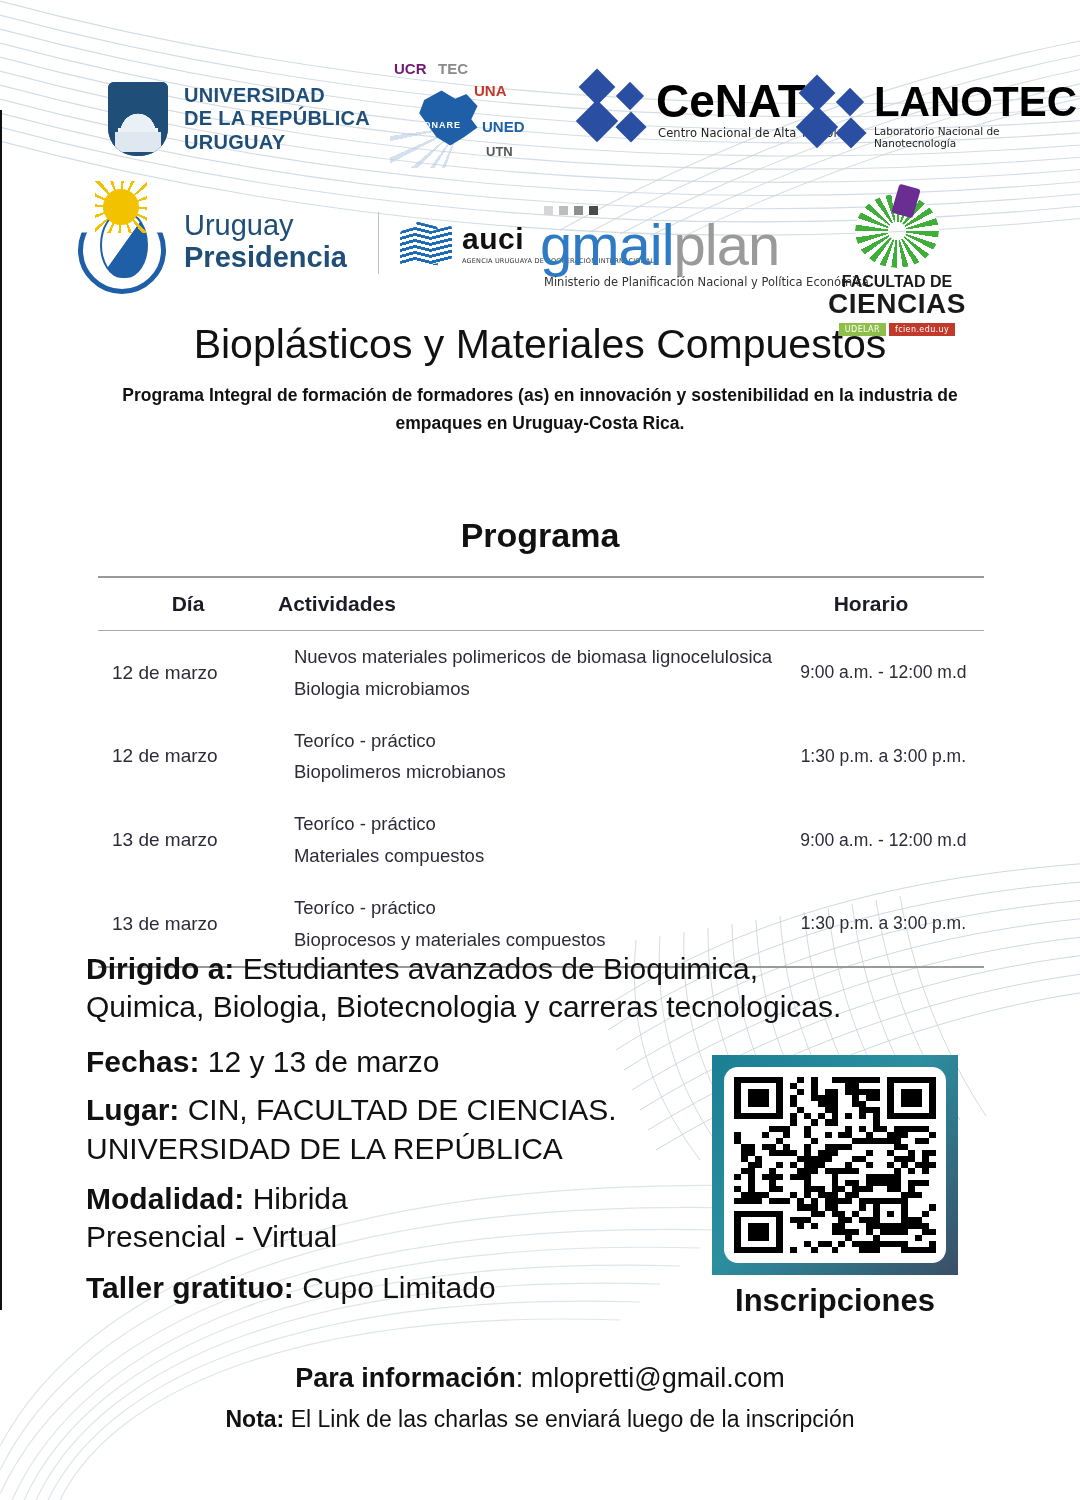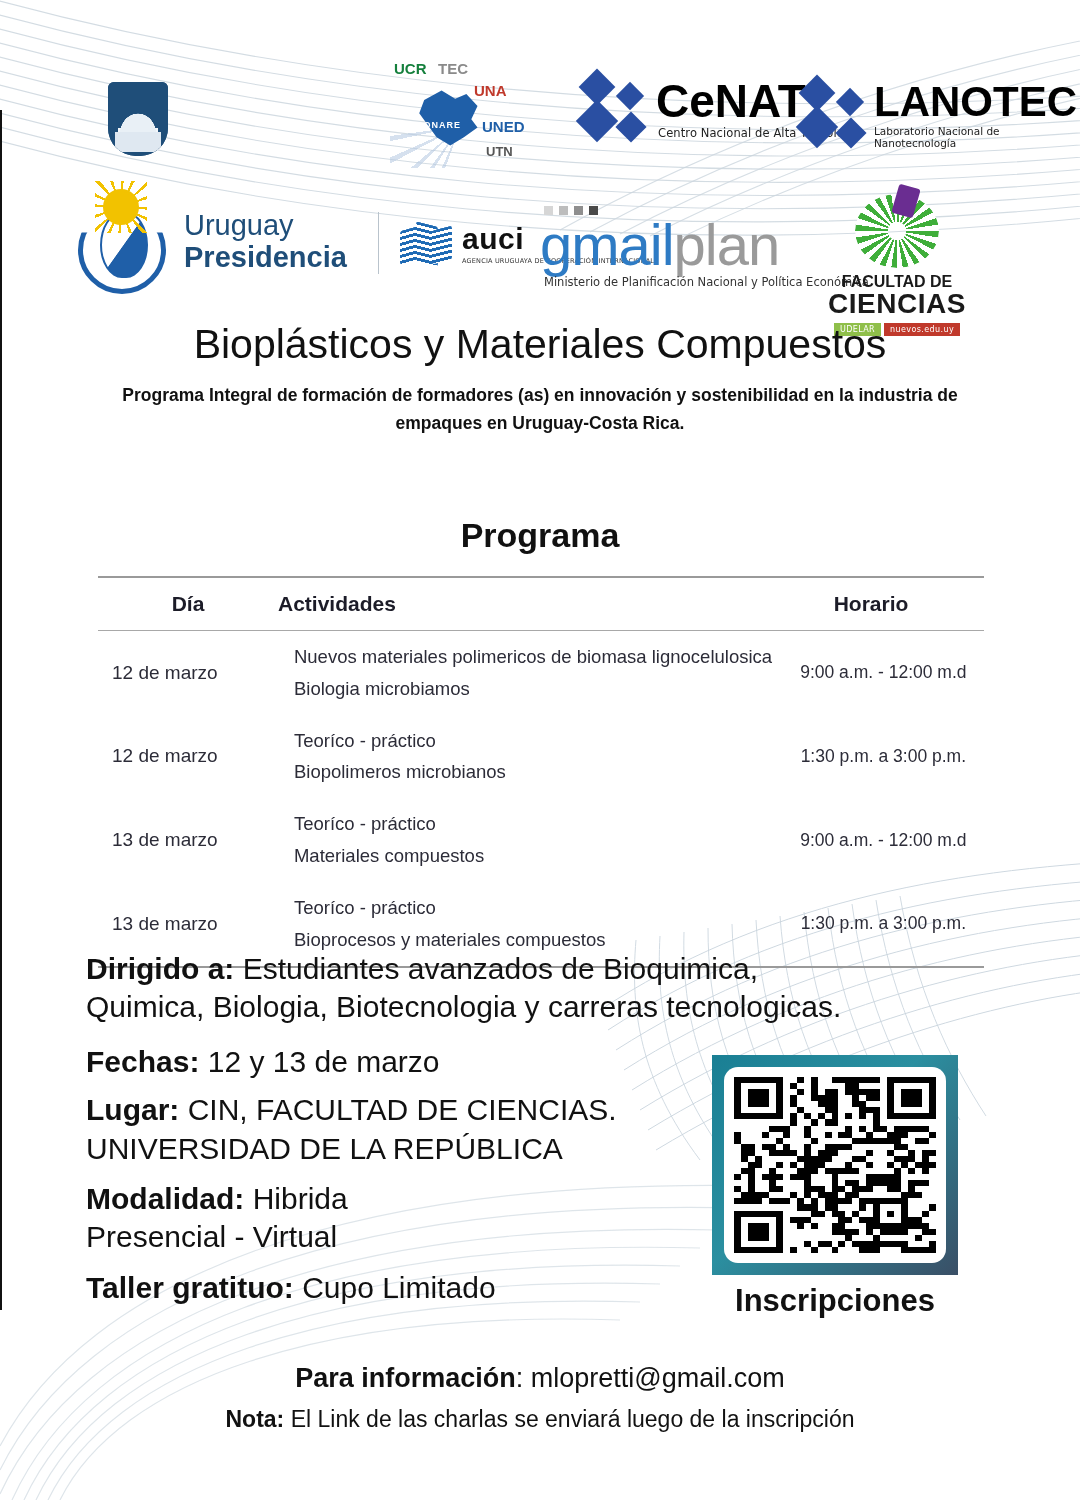--- a/index.html
+++ b/index.html
@@ -52,21 +52,21 @@
     position:absolute;left:0;top:0;width:160px;height:110px;
     background:
       conic-gradient(from 200deg at 44% 62%,
         rgba(180,200,225,.55) 0 4deg, transparent 4deg 12deg,
         rgba(180,200,225,.55) 12deg 16deg, transparent 16deg 26deg,
         rgba(180,200,225,.55) 26deg 30deg, transparent 30deg 42deg,
         rgba(180,200,225,.55) 42deg 46deg, transparent 46deg 58deg,
         rgba(180,200,225,.55) 58deg 62deg, transparent 62deg 360deg);
   }
   .conare .lbl{position:absolute;font-family:"Liberation Sans",sans-serif;font-weight:bold;}
-  .conare .ucr{left:4px;top:2px;font-size:15px;color:#15803d;}
+  .conare .ucr{left:4px;top:2px;font-size:15px;color:#701a75;}
   .conare .tec{left:48px;top:2px;font-size:15px;color:#8a8a8a;}
   .conare .una{left:84px;top:24px;font-size:15px;color:#C0392B;}
   .conare .uned{left:92px;top:60px;font-size:15px;color:#1F5FA8;}
   .conare .utn{left:96px;top:86px;font-size:13px;color:#555;}
   .conare .conare-word{
     left:26px;top:62px;font-size:9px;color:#fff;letter-spacing:1px;z-index:3;
   }
 
   .cenat{left:580px;top:72px;}
   .lanotec{left:800px;top:78px;}
@@ -297,20 +297,25 @@
   </svg>
 
   <div class="left-rule"></div>
 
   <div class="logos">
 
     <div class="logo-row udelar">
       <div class="shield">
           <div class="cols"></div>
         </div>
+      <div class="txt">
+        <div>UNIVERSIDAD</div>
+        <div>DE LA REPÚBLICA</div>
+        <div>URUGUAY</div>
+      </div>
     </div>
 
     <div class="logo-row conare">
       <div class="rays"></div>
       <div class="map"></div>
       <div class="lbl ucr">UCR</div>
       <div class="lbl tec">TEC</div>
       <div class="lbl una">UNA</div>
       <div class="lbl uned">UNED</div>
       <div class="lbl utn">UTN</div>
@@ -384,21 +389,21 @@
     <div class="logo-row fciencias">
       <div style="width:138px;">
         <div class="shell">
           <div class="spiral"></div>
           <div class="tip"></div>
         </div>
         <div class="l1">FACULTAD DE</div>
         <div class="l2">CIENCIAS</div>
         <div class="tags">
           <span>UDELAR</span>
-          <span class="red">nuevos.edu.uy</span>
+          <span class="red">fcien.edu.uy</span>
         </div>
       </div>
     </div>
 
   </div>
 
   <div class="title-block">
     <div class="t2">Bioplásticos y Materiales Compuestos</div>
     <div class="t3">Programa Integral de formación de formadores (as) en innovación y sostenibilidad en la industria de empaques en Uruguay-Costa Rica.</div>
   </div>

